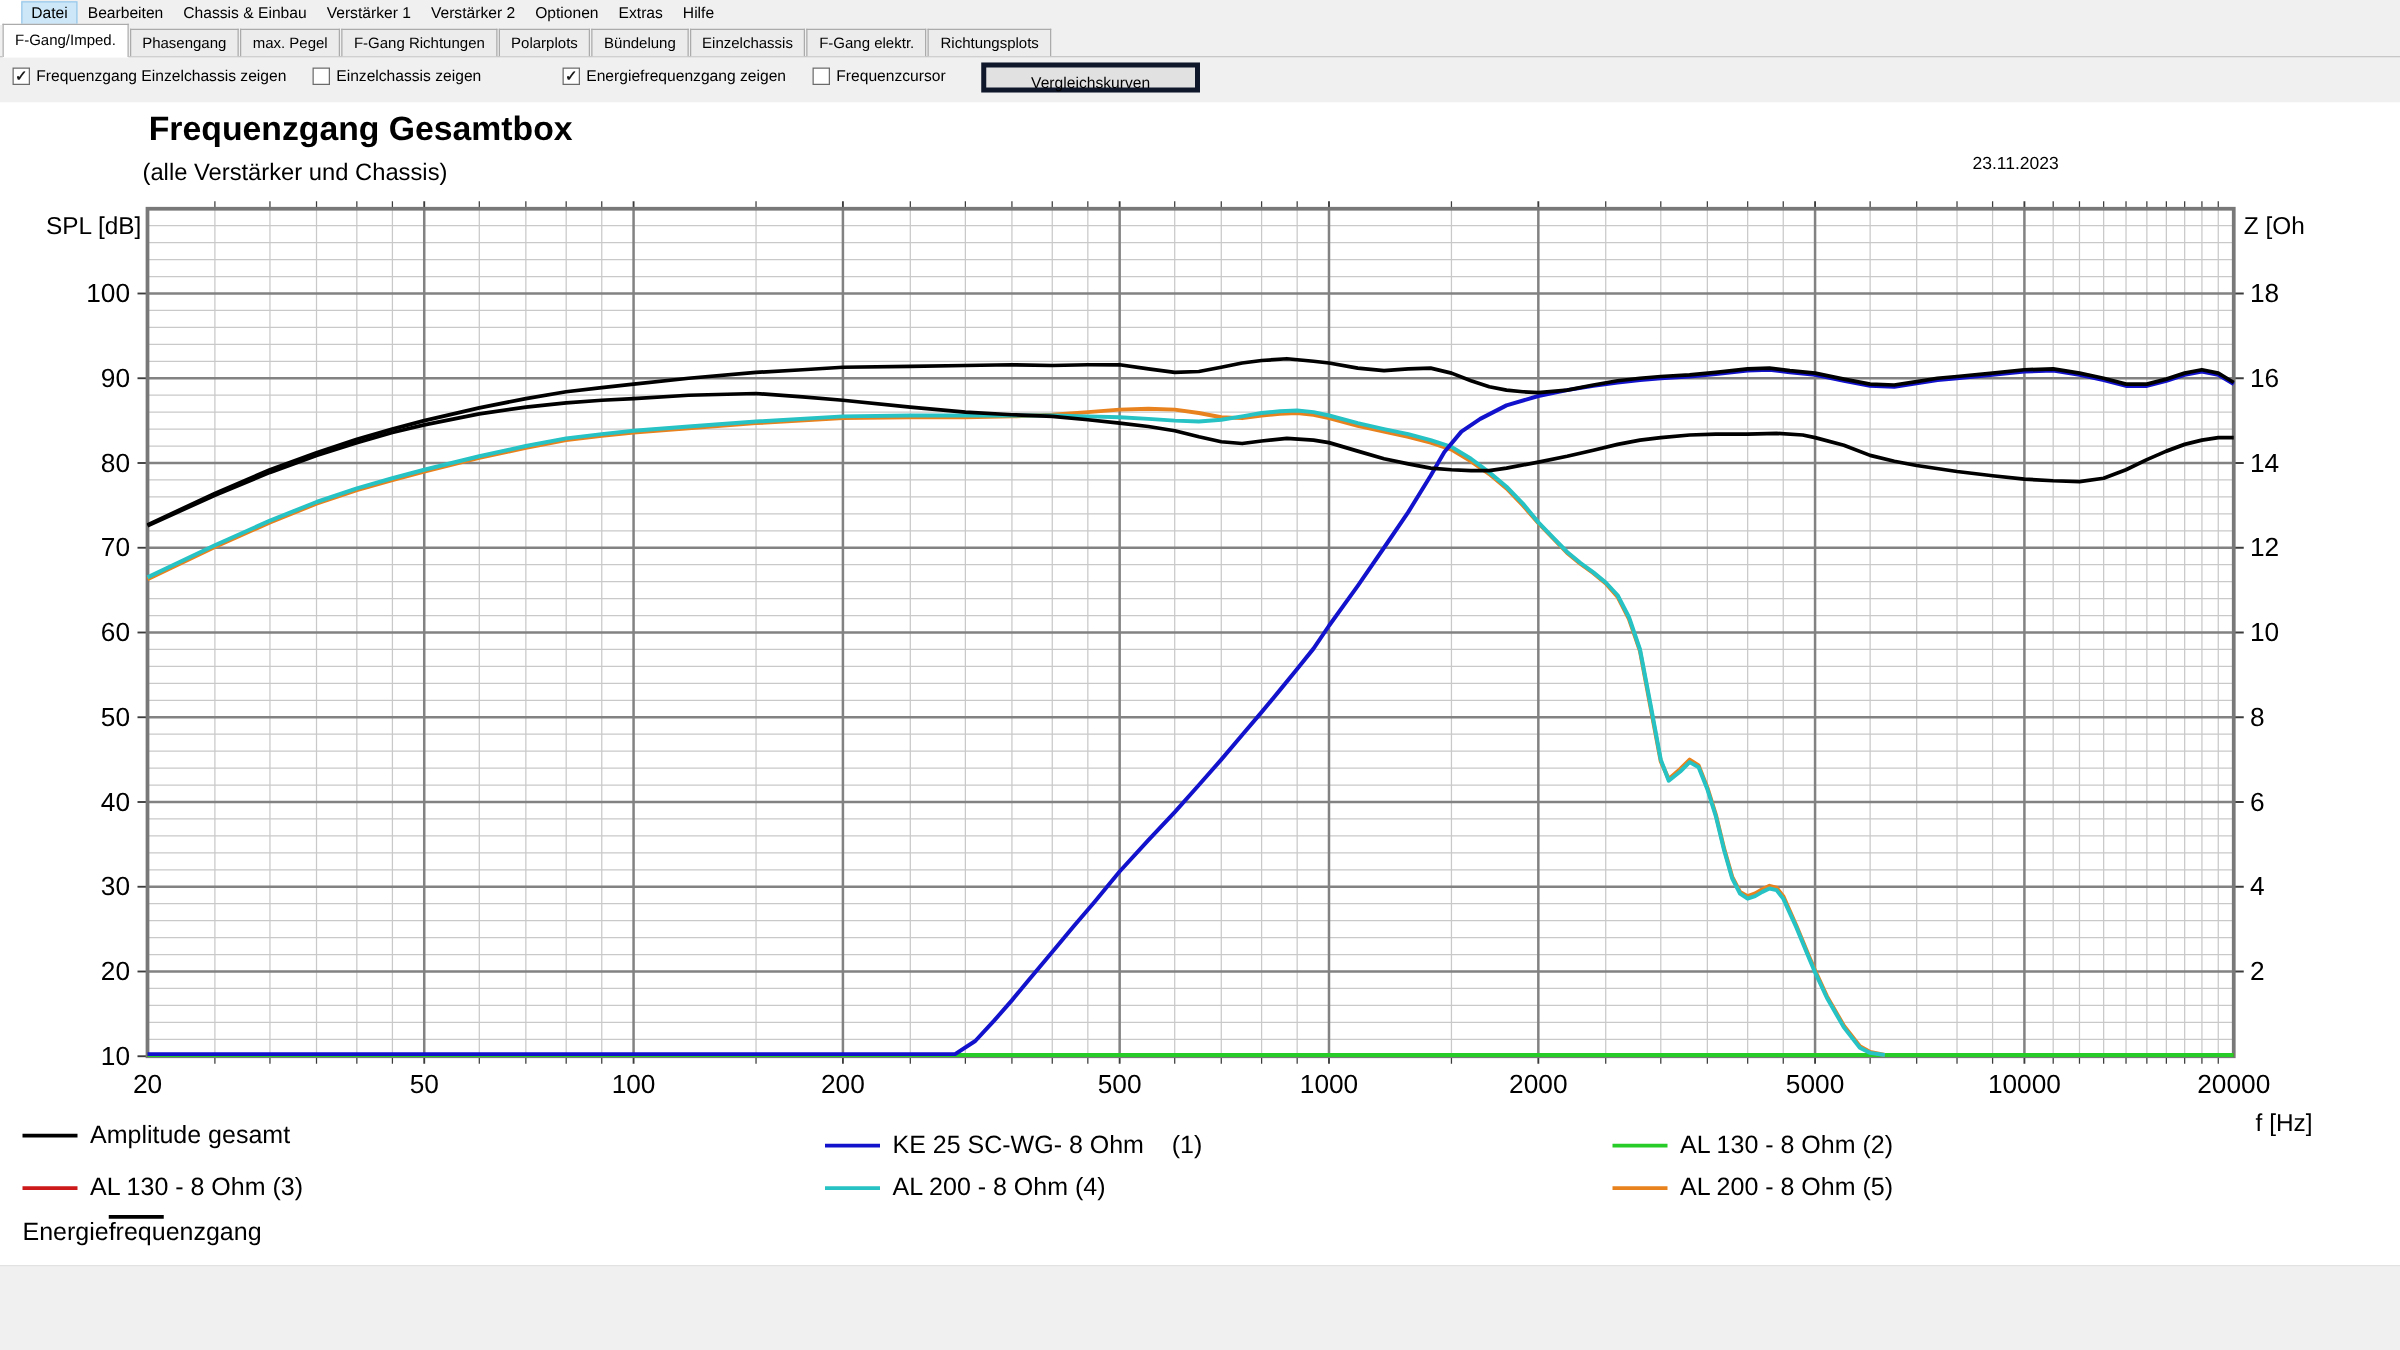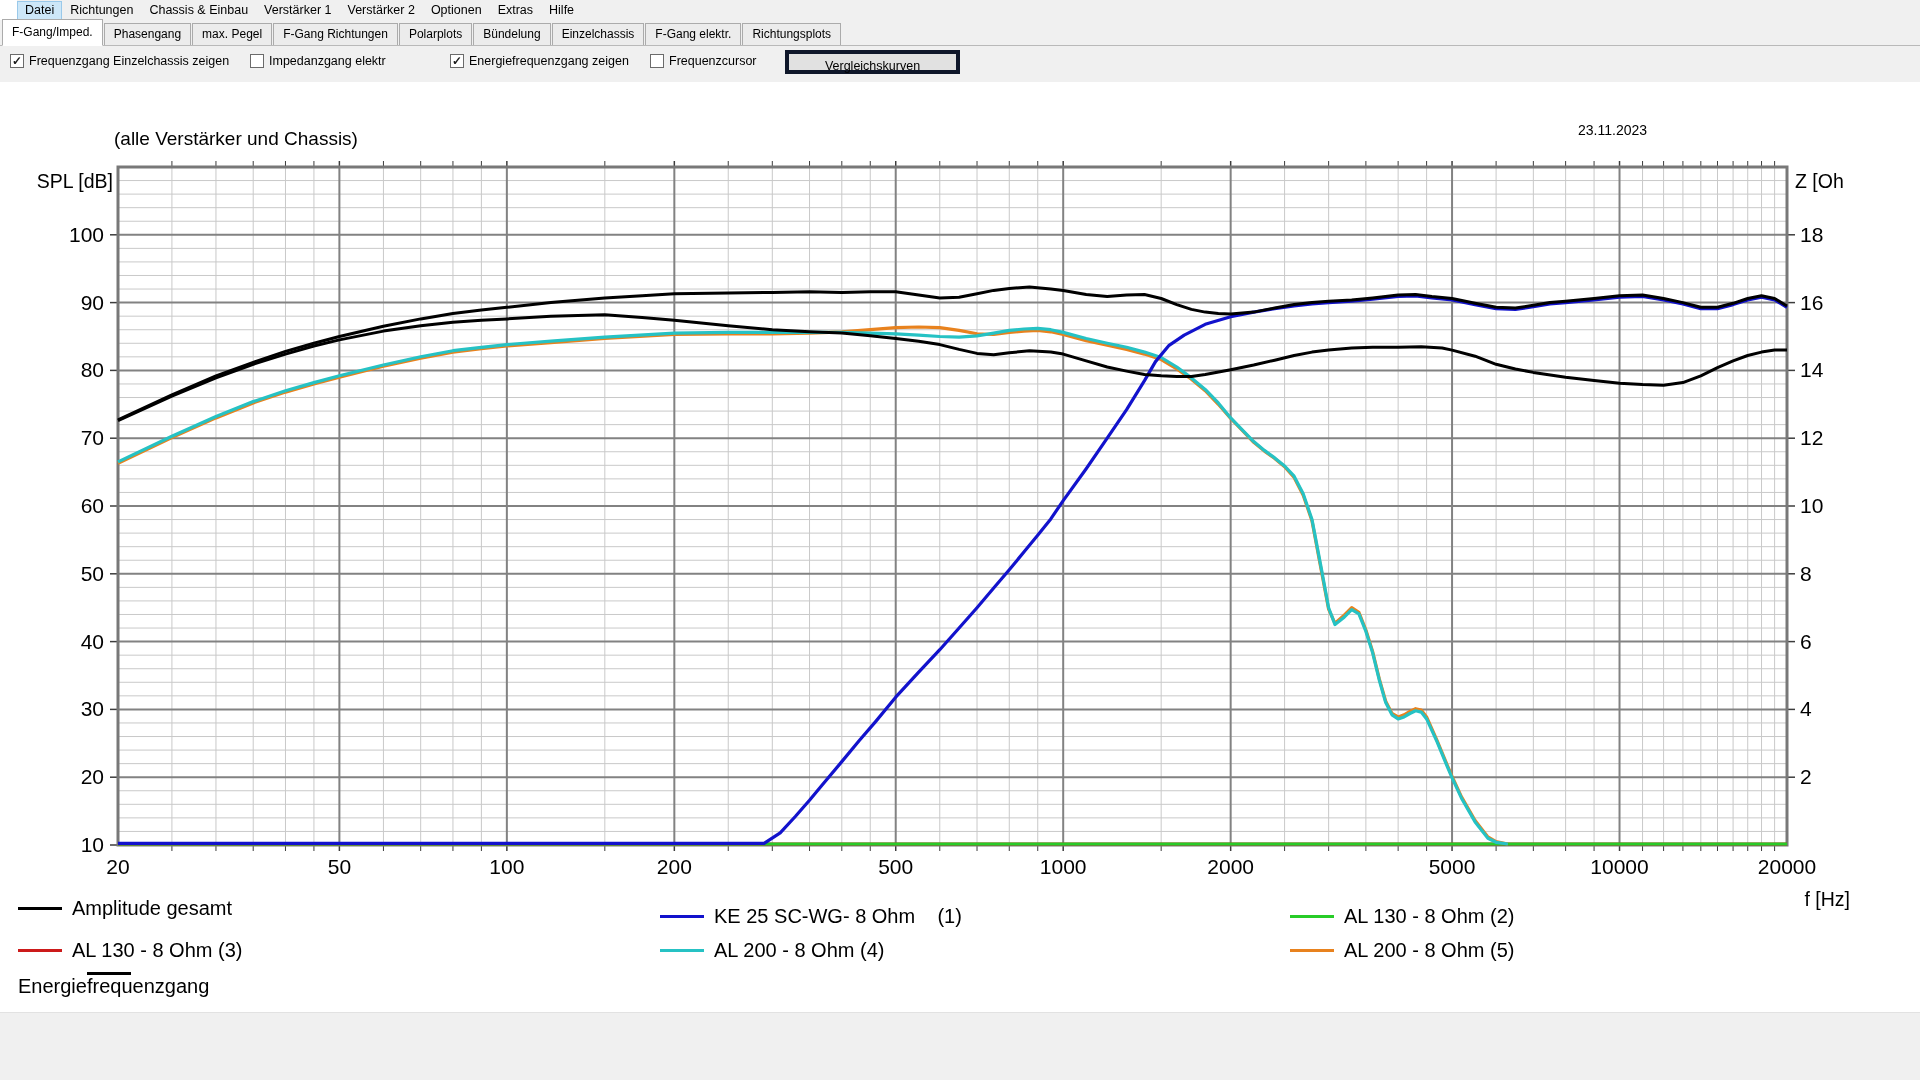--- a/index.html
+++ b/index.html
@@ -56,21 +56,21 @@
   .legend-item{position:absolute;display:flex;align-items:center;height:24px;}
   .lg-line{display:inline-block;width:44px;height:3px;margin-right:10px;flex:none;}
   .lg-text{font-size:20px;white-space:pre;}
   .footer{position:absolute;left:0;top:1012px;width:1920px;height:68px;background:#f0f0f0;border-top:1px solid #e2e2e2;}
 </style>
 </head>
 <body>
 
 <div class="menubar">
   <div class="menu-item active">Datei</div>
-  <div class="menu-item">Richtungen</div>
+  <div class="menu-item">Bearbeiten</div>
   <div class="menu-item">Chassis &amp; Einbau</div>
   <div class="menu-item">Verstärker 1</div>
   <div class="menu-item">Verstärker 2</div>
   <div class="menu-item">Optionen</div>
   <div class="menu-item">Extras</div>
   <div class="menu-item">Hilfe</div>
 </div>
 
 <div class="tabbar">
   <div class="tab active">F-Gang/Imped.</div>
@@ -84,34 +84,35 @@
   <div class="tab">Richtungsplots</div>
 </div>
 
 <div class="toolbar">
   <div class="cb-group" style="left:10px;">
     <span class="cb-box">✓</span>
     <span>Frequenzgang Einzelchassis zeigen</span>
   </div>
   <div class="cb-group" style="left:250px;">
     <span class="cb-box"></span>
-    <span>Impedanzgang elektr</span>
+    <span>Einzelchassis zeigen</span>
   </div>
   <div class="cb-group" style="left:450px;">
     <span class="cb-box">✓</span>
     <span>Energiefrequenzgang zeigen</span>
   </div>
   <div class="cb-group" style="left:650px;">
     <span class="cb-box"></span>
     <span>Frequenzcursor</span>
   </div>
   <button class="push-button">Vergleichskurven einblenden</button>
 </div>
 
 <div class="chart-panel">
+  <div class="chart-title">Frequenzgang Gesamtbox</div>
   <div class="chart-subtitle">(alle Verstärker und Chassis)</div>
   <div class="chart-date">23.11.2023</div>
   <div class="axis-label" id="spl-label">SPL [dB]</div>
   <div class="axis-label" id="z-label">Z [Oh</div>
   <div class="axis-label" id="f-label">f [Hz]</div>
 
   <svg id="chart-svg" width="1790" height="724">
       <line x1="78" y1="671.44" x2="1747" y2="671.44" stroke="#c9c9c9" stroke-width="1"></line>
       <line x1="78" y1="657.88" x2="1747" y2="657.88" stroke="#c9c9c9" stroke-width="1"></line>
       <line x1="78" y1="644.32" x2="1747" y2="644.32" stroke="#c9c9c9" stroke-width="1"></line>

